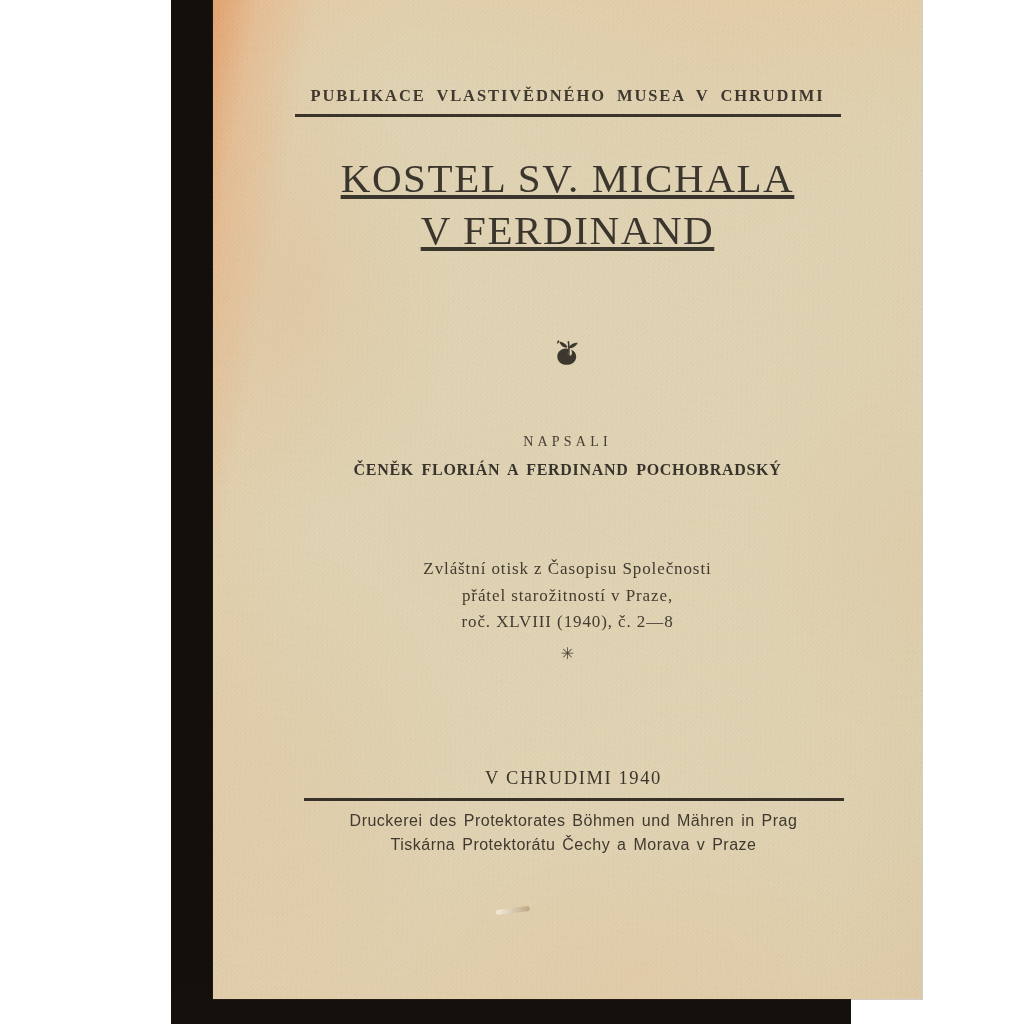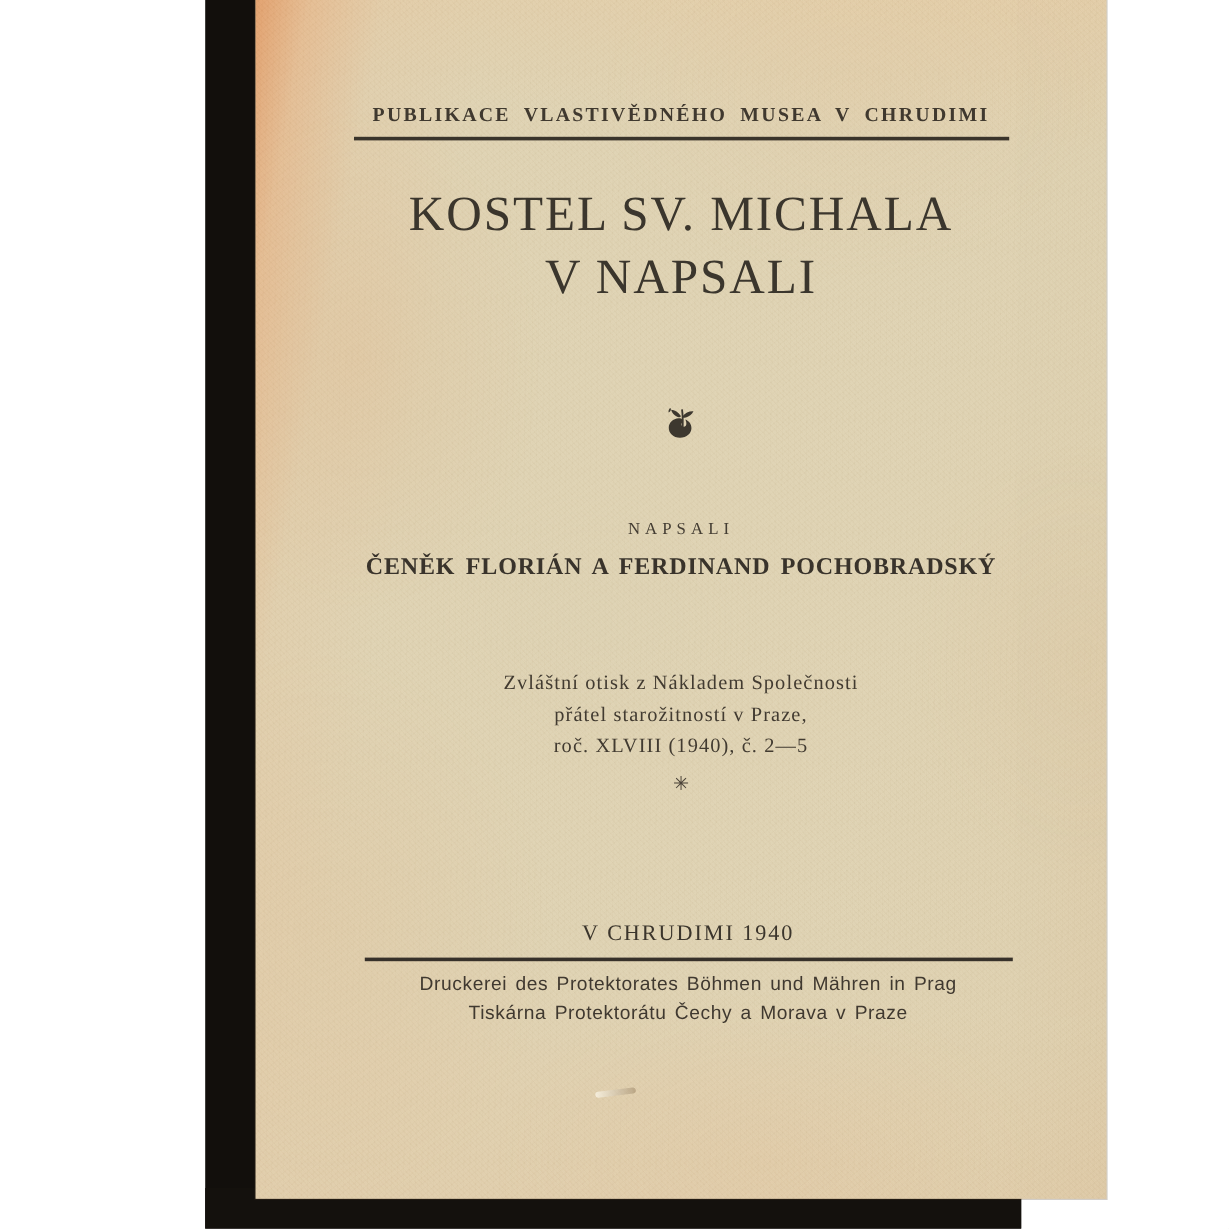--- a/index.html
+++ b/index.html
@@ -130,20 +130,21 @@
     left: 0; right: 0;
     top: 152px;
   }
   .title-line {
     font-family: "Liberation Serif", serif;
     font-size: 41px;
     line-height: 52px;
     letter-spacing: 1.6px;
     color: #3b362d;
     font-weight: 400;
+    text-decoration: underline;
   }
 
   
   .ornament {
     position: absolute;
     left: 0; right: 0;
     top: 331px;
     height: 52px;
   }
   .ornament svg { display: block; margin: 0 auto; }
@@ -155,21 +156,21 @@
     top: 434px;
   }
   .byline-label {
     font-size: 14px;
     letter-spacing: 4.2px;
     color: #443d33;
     font-family: "Liberation Serif", serif;
   }
   .authors-names {
     margin-top: 11px;
-    font-size: 20px;
+    font-size: 16px;
     font-weight: 700;
     letter-spacing: 0.7px;
     word-spacing: 3px;
     color: #39332b;
     font-family: "Liberation Serif", serif;
   }
 
   
   .reference-block {
     position: absolute;
@@ -242,44 +243,44 @@
   <div class="sheet">
     <div class="content">
 
       <div class="masthead">
         <div class="masthead-text">PUBLIKACE VLASTIVĚDNÉHO MUSEA V CHRUDIMI</div>
         <div class="masthead-rule"></div>
       </div>
 
       <div class="title-block">
         <div class="title-line">KOSTEL SV. MICHALA</div>
-        <div class="title-line">V NAPSALI</div>
+        <div class="title-line">V FERDINAND</div>
       </div>
 
       <div class="ornament">
         <svg width="46" height="46" viewBox="0 0 46 46" aria-hidden="true">
           <g fill="#3d382f">
             <path d="M20.5 17.5c-4.6 0.4-8.2 3.6-8.2 7.9 0 4.6 3.8 8.4 9.3 8.4 5.8 0 9.6-3.7 9.6-8.1 0-3.3-2.0-5.9-5.1-7.1 1.0 2.1 1.2 4.0 0.4 5.2-0.7 1.0-2.0 1.2-2.9 0.5-0.9-0.7-1.0-2.0-0.3-3.0 0.6-0.8 1.1-2.1-0.3-3.4-0.7-0.3-1.6-0.4-2.5-0.4z"></path>
             <path d="M22.6 10.2c0.5 3.7 0.7 8.0 0.6 12.4-0.02 0.9-0.05 1.8-0.09 2.6l1.5 0.08c0.05-0.9 0.08-1.8 0.1-2.7 0.12-4.5-0.1-8.9-0.63-12.6z"></path>
             <path d="M23.6 16.0c2.5-3.0 6.0-4.5 9.3-4.2-1.3 2.6-3.6 4.5-6.3 5.1-1.1 0.25-2.2 0.3-3.0 0.2z"></path>
             <path d="M22.4 15.6c-2.0-3.1-5.1-5.0-8.2-5.2 0.8 2.7 2.7 4.9 5.1 5.8 1.0 0.4 2.0 0.5 2.7 0.4z"></path>
             <path d="M13.2 9.3c-0.9 0.9-1.3 2.3-1.0 3.5 0.9-0.4 1.6-1.2 1.8-2.1 0.1-0.5 0.1-1.0-0.1-1.4z"></path>
           </g>
         </svg>
       </div>
 
       <div class="authors-block">
         <div class="byline-label">NAPSALI</div>
         <div class="authors-names">ČENĚK FLORIÁN A FERDINAND POCHOBRADSKÝ</div>
       </div>
 
       <div class="reference-block">
-        <div class="reference-line">Zvláštní otisk z Nákladem Společnosti</div>
+        <div class="reference-line">Zvláštní otisk z Časopisu Společnosti</div>
         <div class="reference-line">přátel starožitností v Praze,</div>
-        <div class="reference-line">roč. XLVIII (1940), č. 2—5</div>
+        <div class="reference-line">roč. XLVIII (1940), č. 2—8</div>
         <div class="reference-star">✳</div>
       </div>
 
       <div class="imprint-block">
         <div class="imprint-place">V CHRUDIMI 1940</div>
         <div class="imprint-rule"></div>
         <div class="imprint-line">Druckerei des Protektorates Böhmen und Mähren in Prag</div>
         <div class="imprint-line">Tiskárna Protektorátu Čechy a Morava v Praze</div>
       </div>
 

